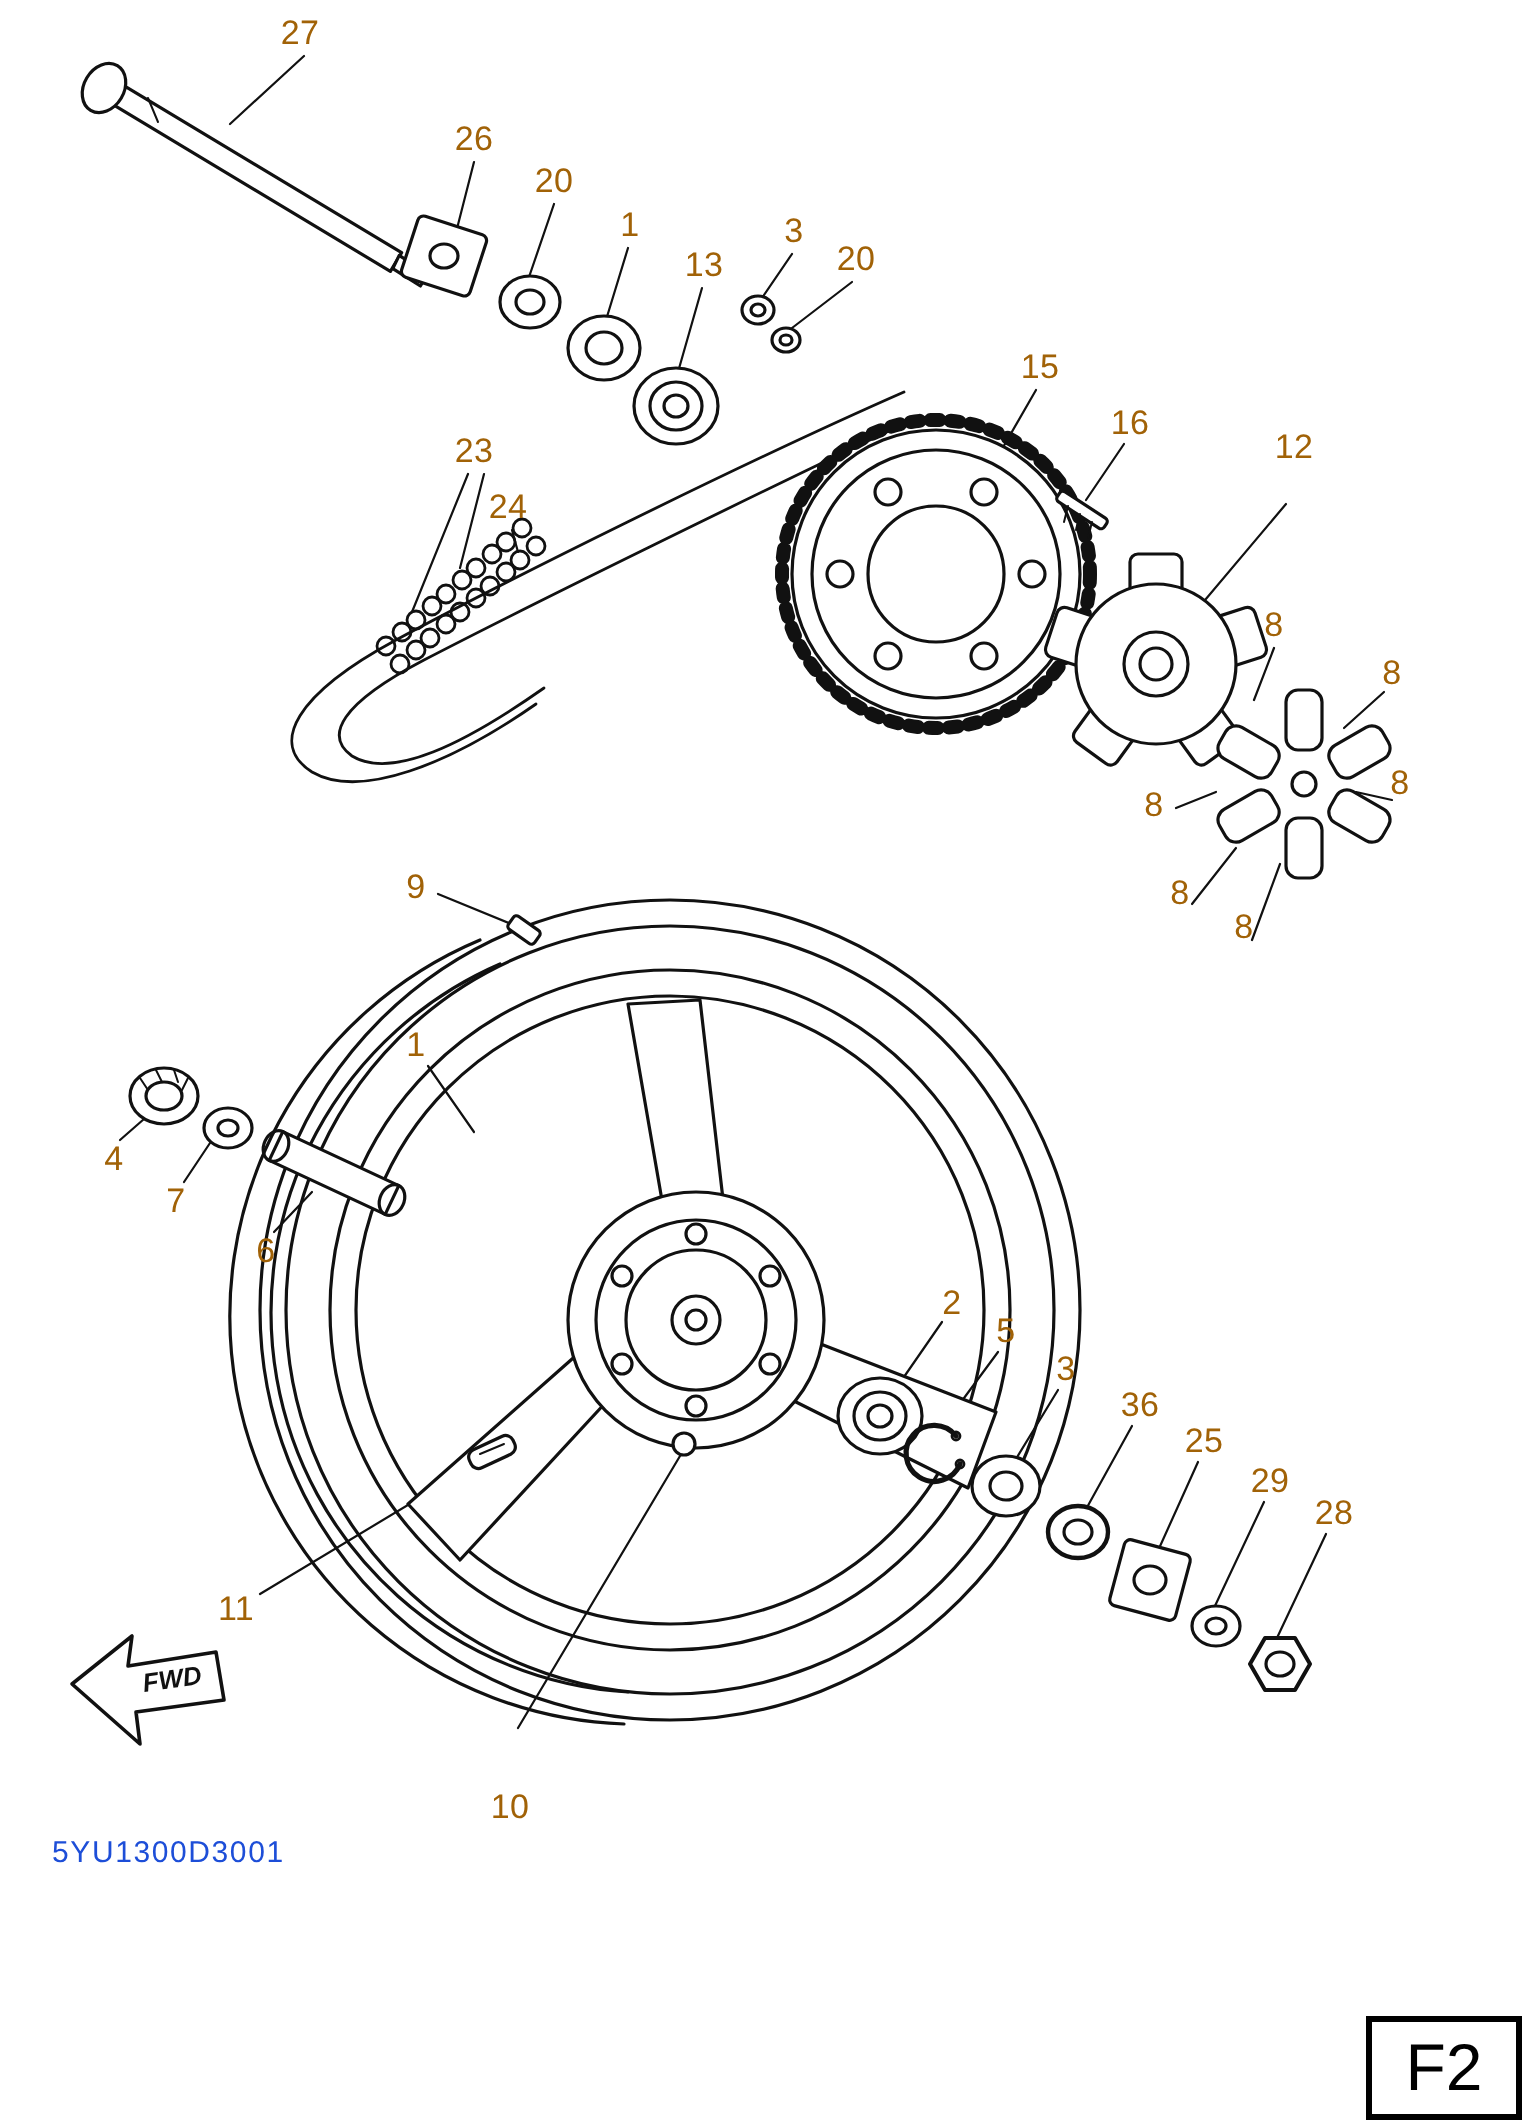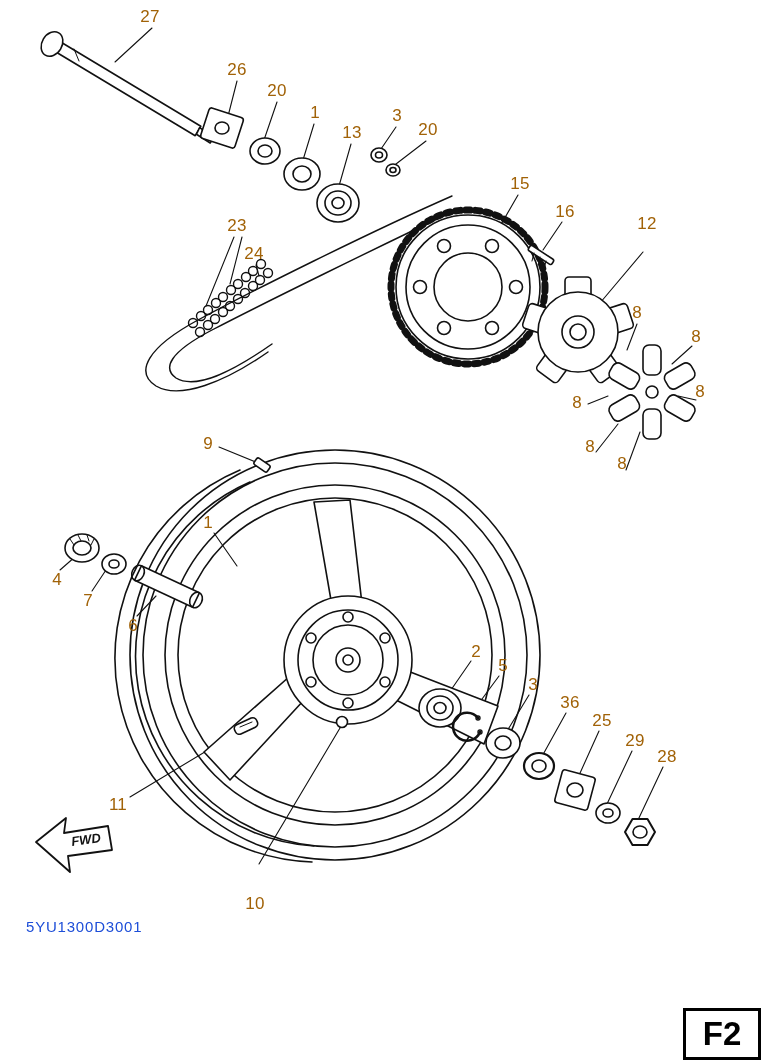--- a/index.html
+++ b/index.html
@@ -32,21 +32,21 @@
   .pageref-box{
     position:absolute;
     left:683px;top:1008px;
     width:72px;height:46px;
     border:3px solid #000;
     display:flex;align-items:center;justify-content:center;
     background:#fff;
   }
   .pageref-box span{
     font-size:33px;
-    font-weight:bold;
+    font-weight:normal;
     color:#000;
     font-family:"Liberation Sans", sans-serif;
   }
 </style>
 </head>
 <body>
 
 <div class="stage">
 
   <svg width="763" height="1064" viewBox="0 0 763 1064" fill="none" stroke="#111" stroke-width="1.6" stroke-linecap="round" stroke-linejoin="round">

